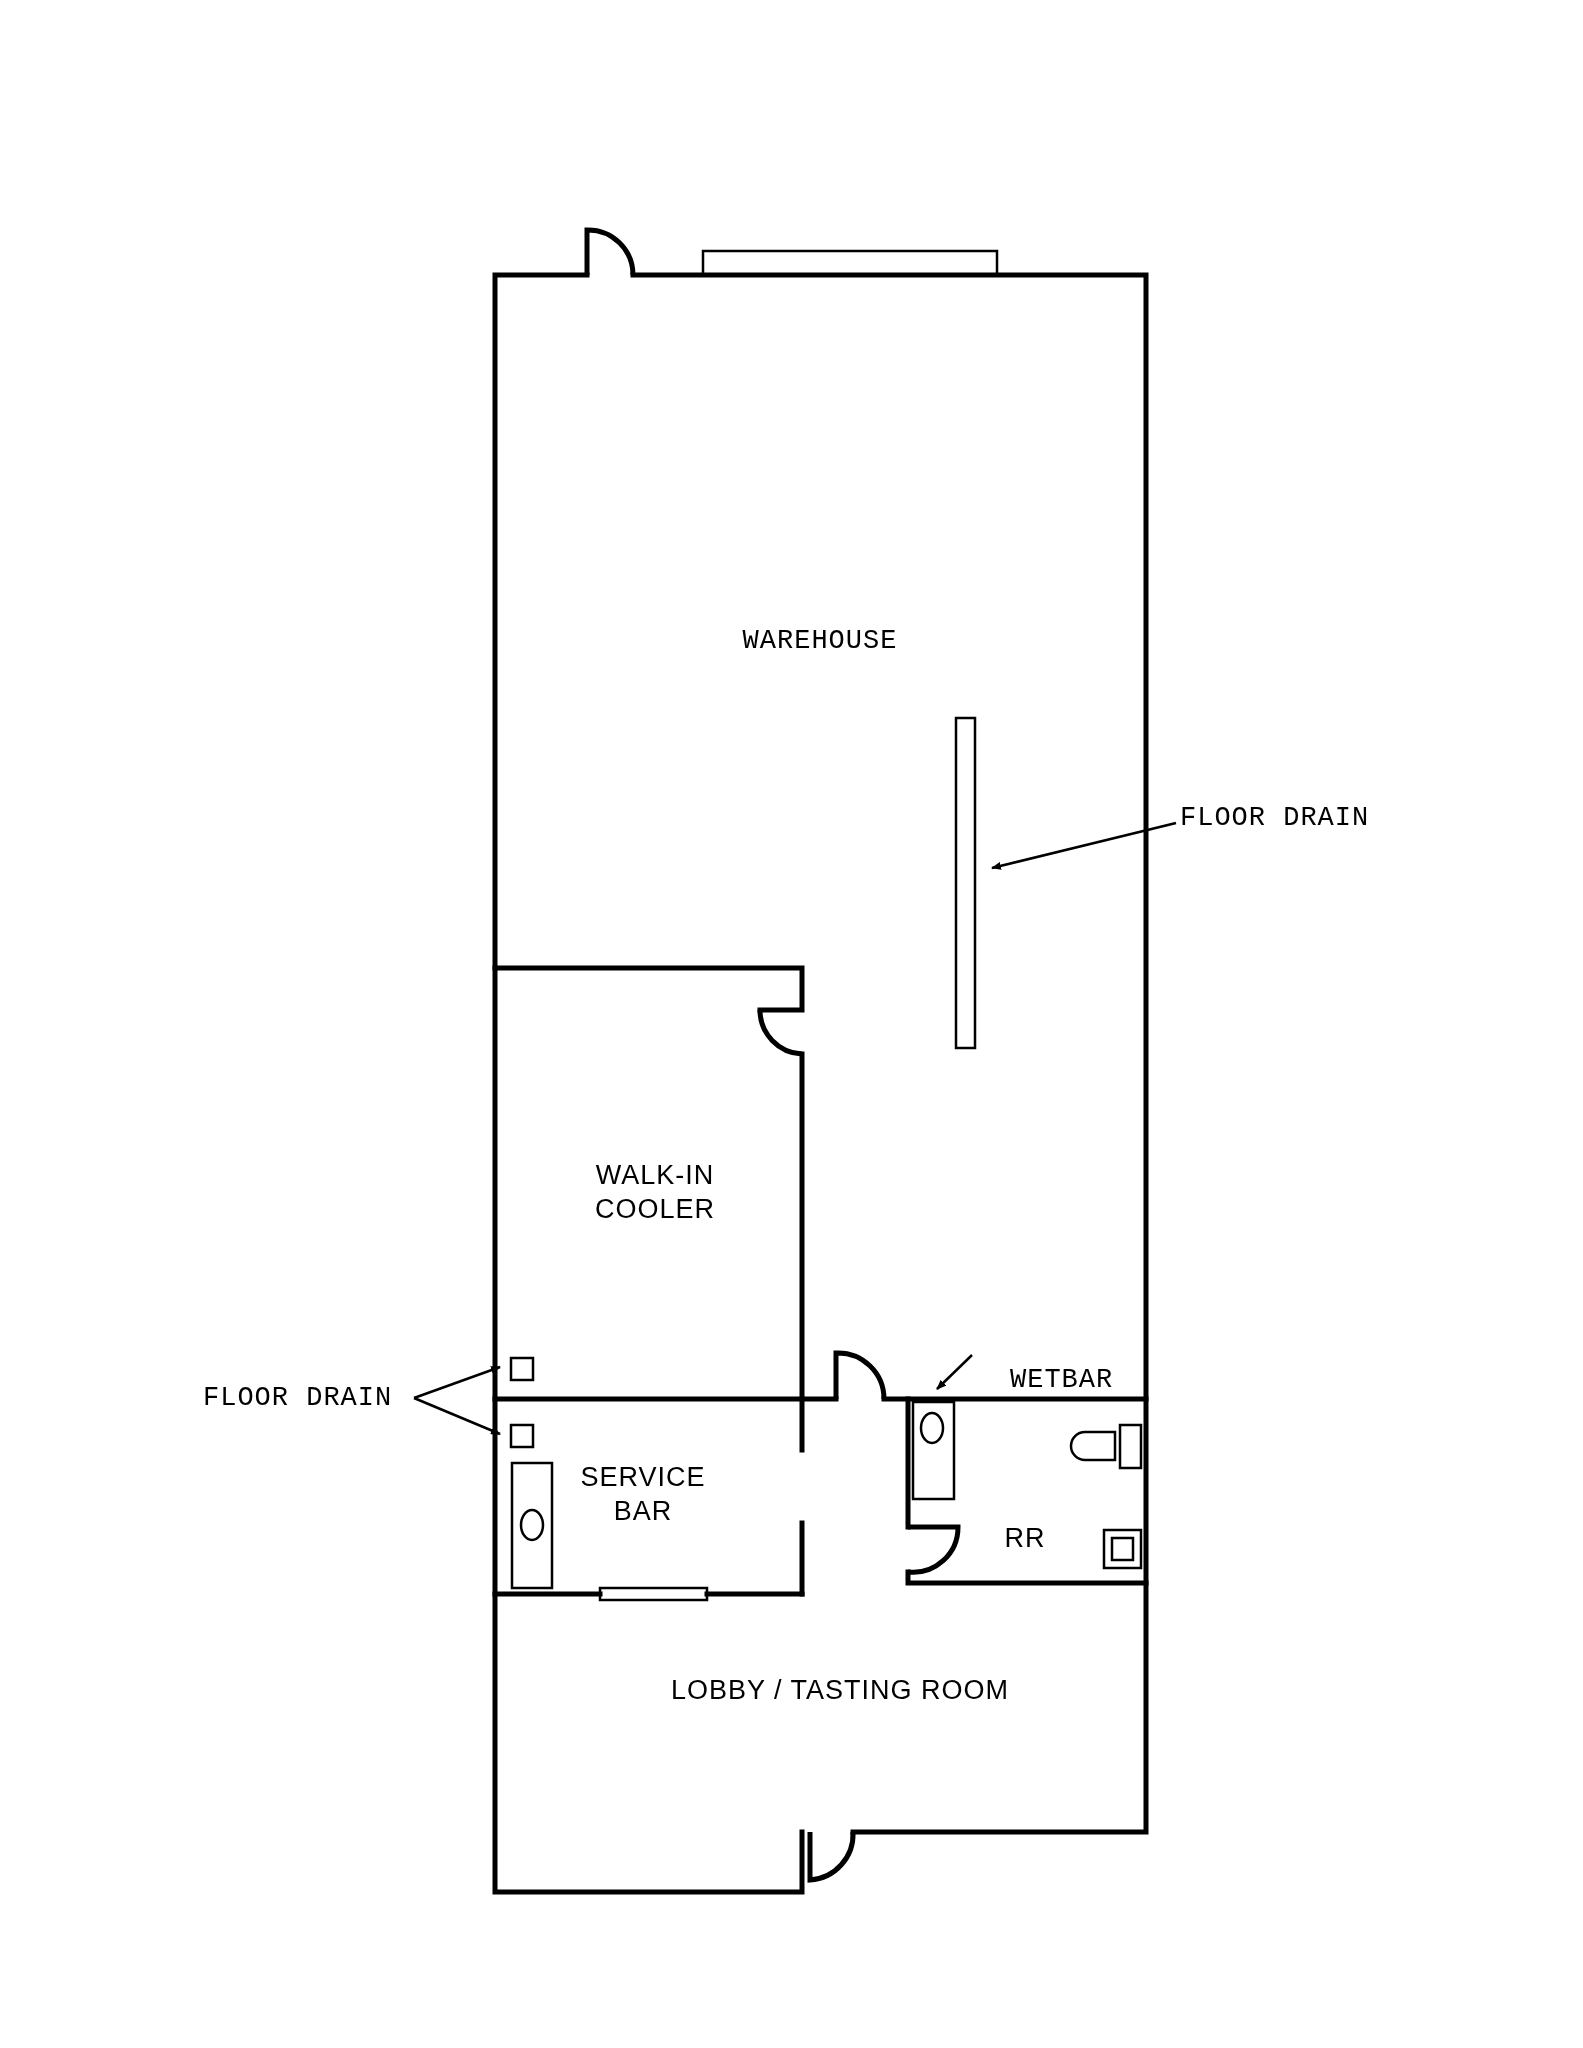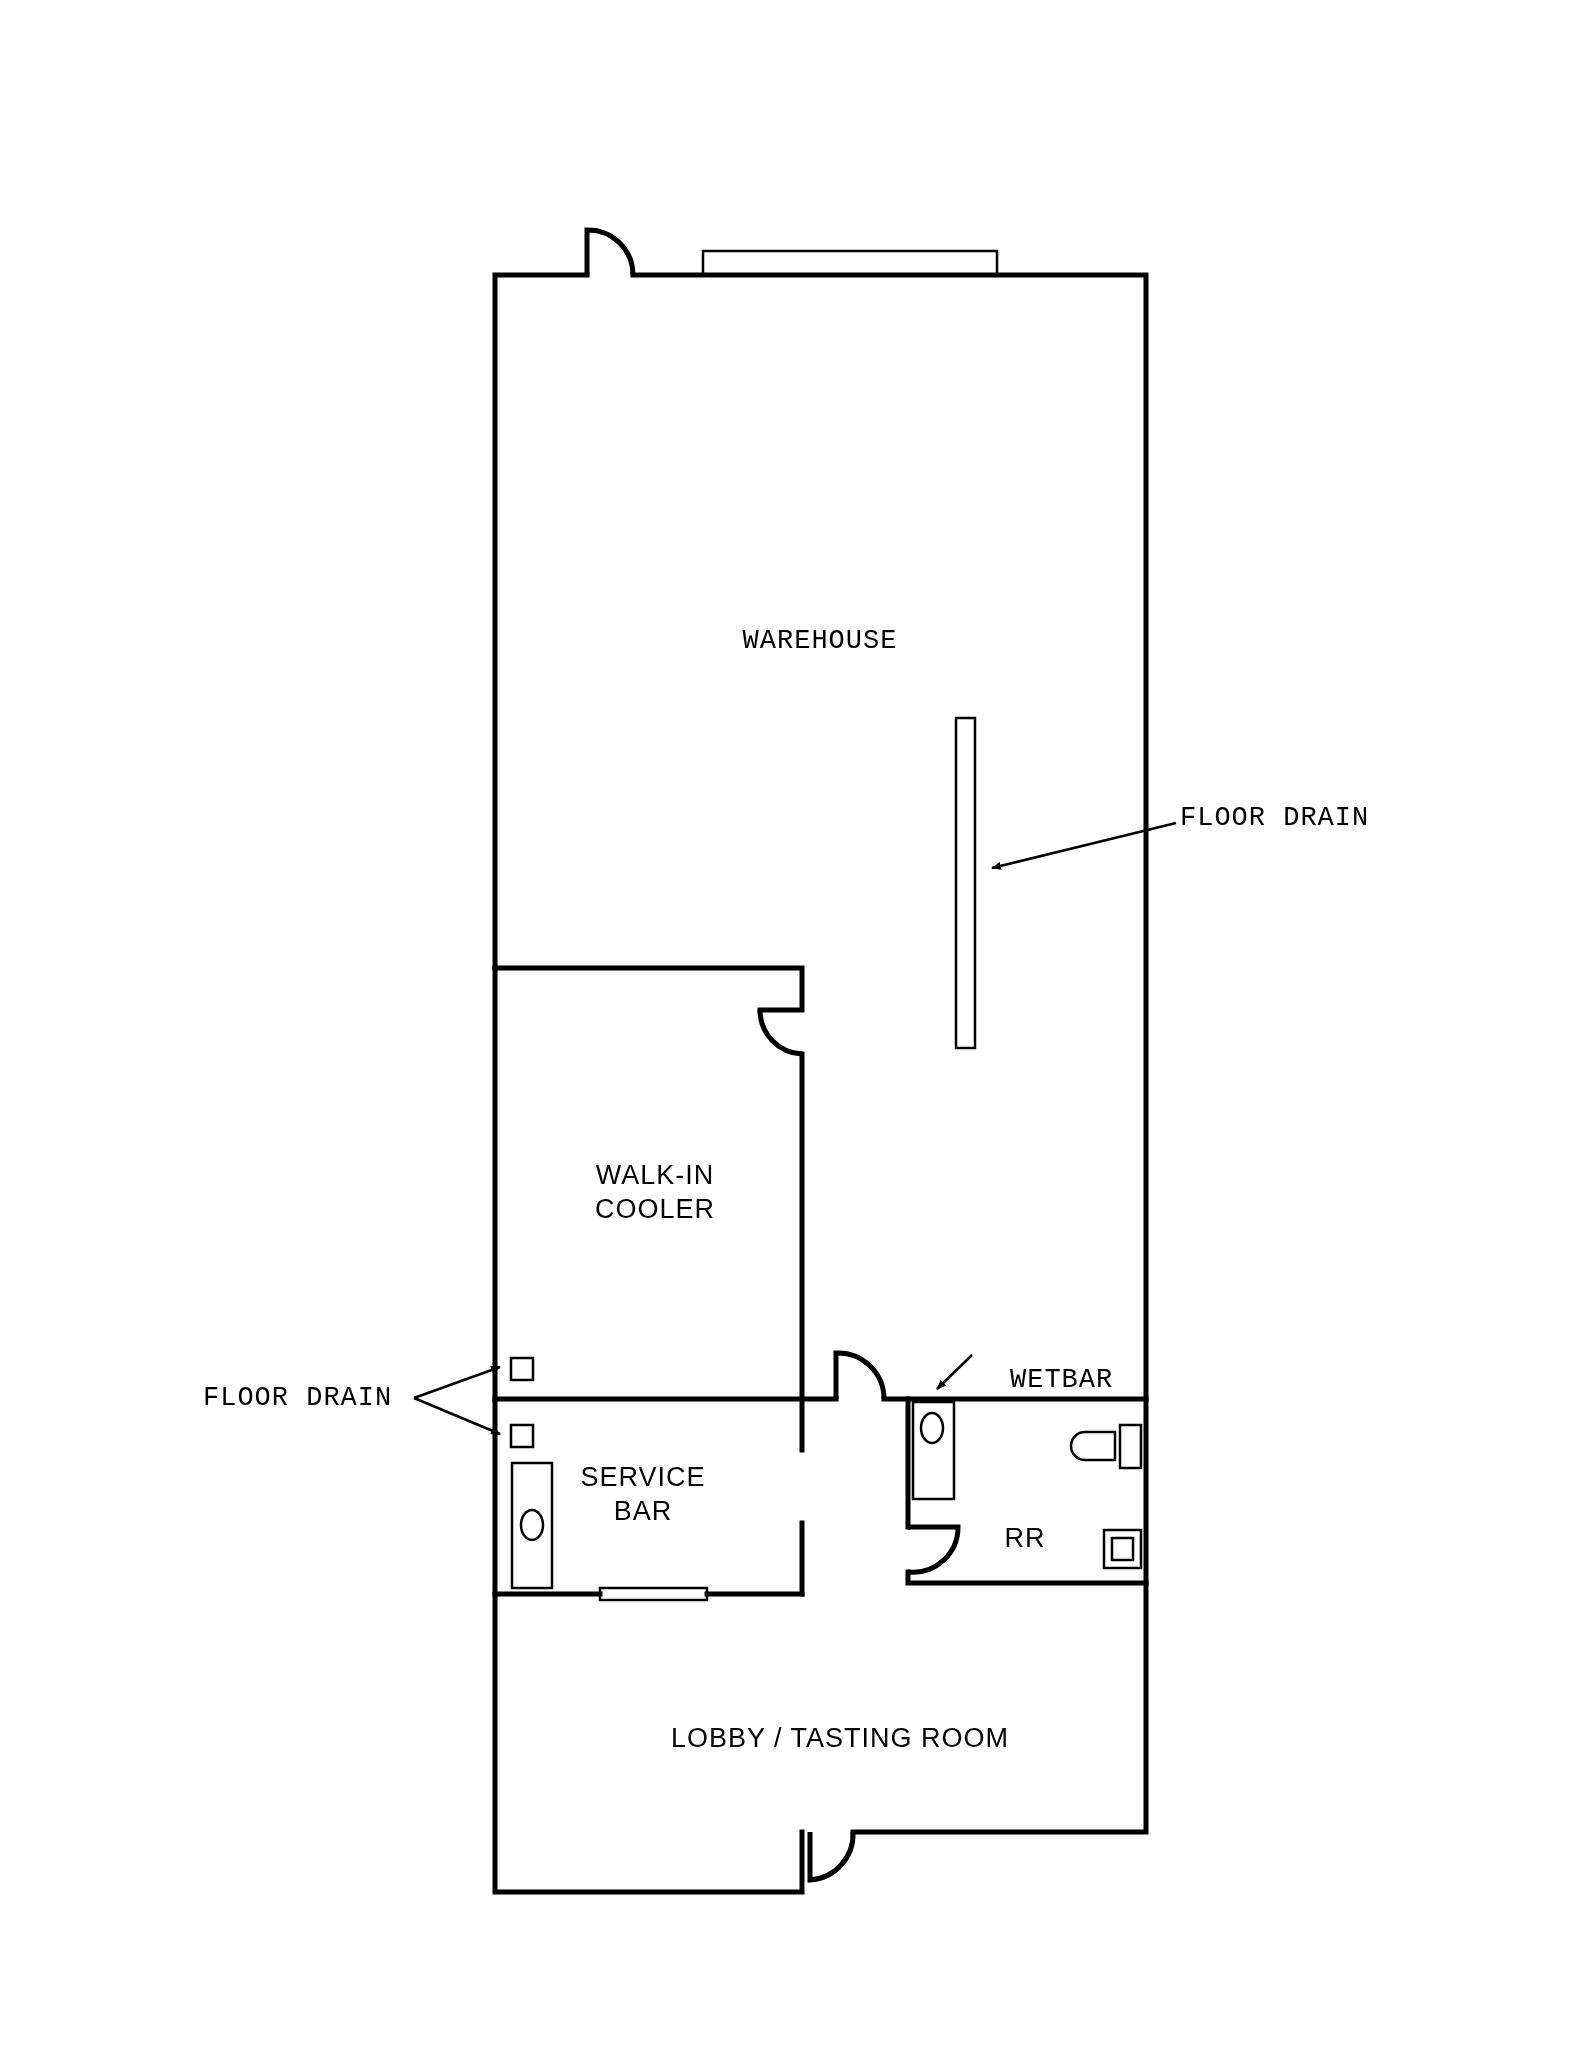--- a/index.html
+++ b/index.html
@@ -92,19 +92,19 @@
   <div>COOLER</div>
 </div>
 
 <div class="lbl" style="left:558px; top:1460px; width:170px;">
   <div>SERVICE</div>
   <div>BAR</div>
 </div>
 
 <div class="lbl" style="left:995px; top:1475px; width:60px;margin-top:46px;">RR</div>
 
-<div class="lbl" style="left:640px; top:1673px; width:400px;margin-top:48px;">LOBBY / TASTING ROOM</div>
+<div class="lbl" style="left:640px; top:1673px; width:400px;">LOBBY / TASTING ROOM</div>
 
 <div class="lbl left" style="left:1180px; top:801px;">FLOOR DRAIN</div>
 
 <div class="lbl left" style="left:203px; top:1381px;">FLOOR DRAIN</div>
 
 <div class="lbl left" style="left:1010px; top:1327px;margin-top:36px;">WETBAR</div>
 
 </body></html>

